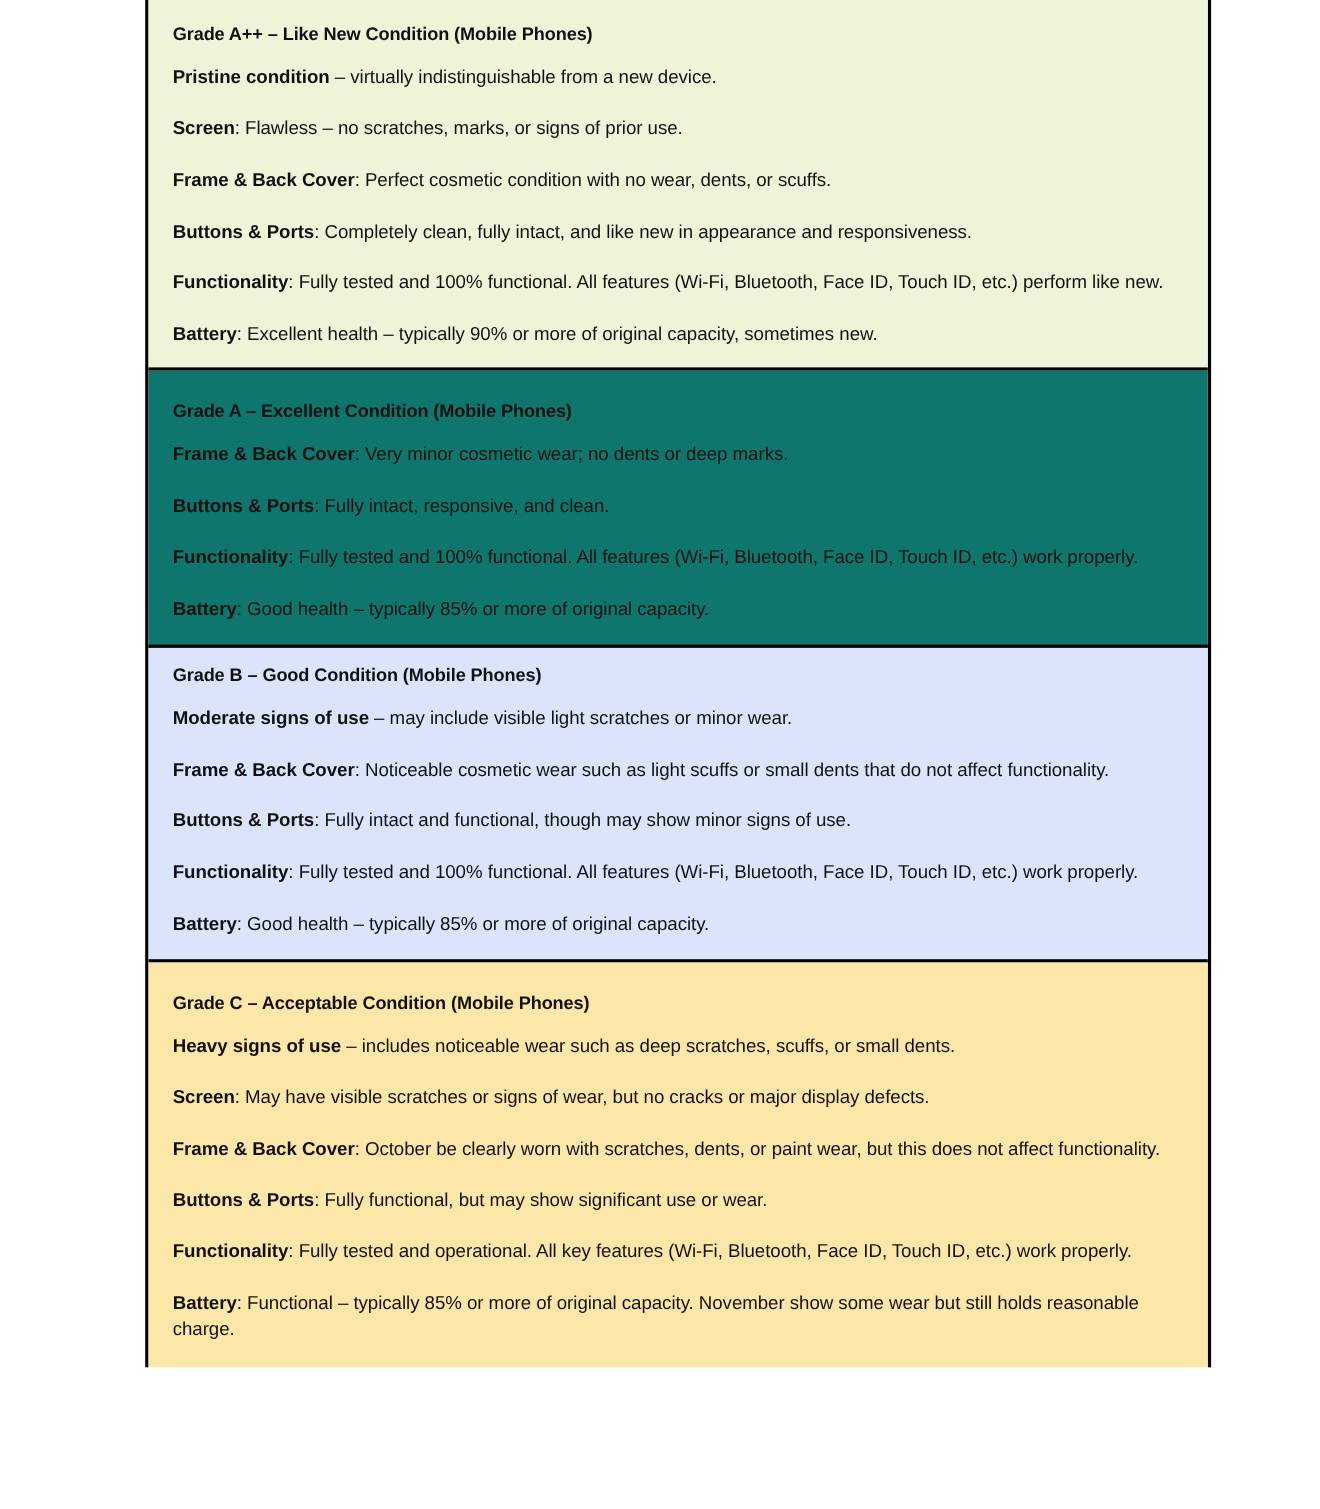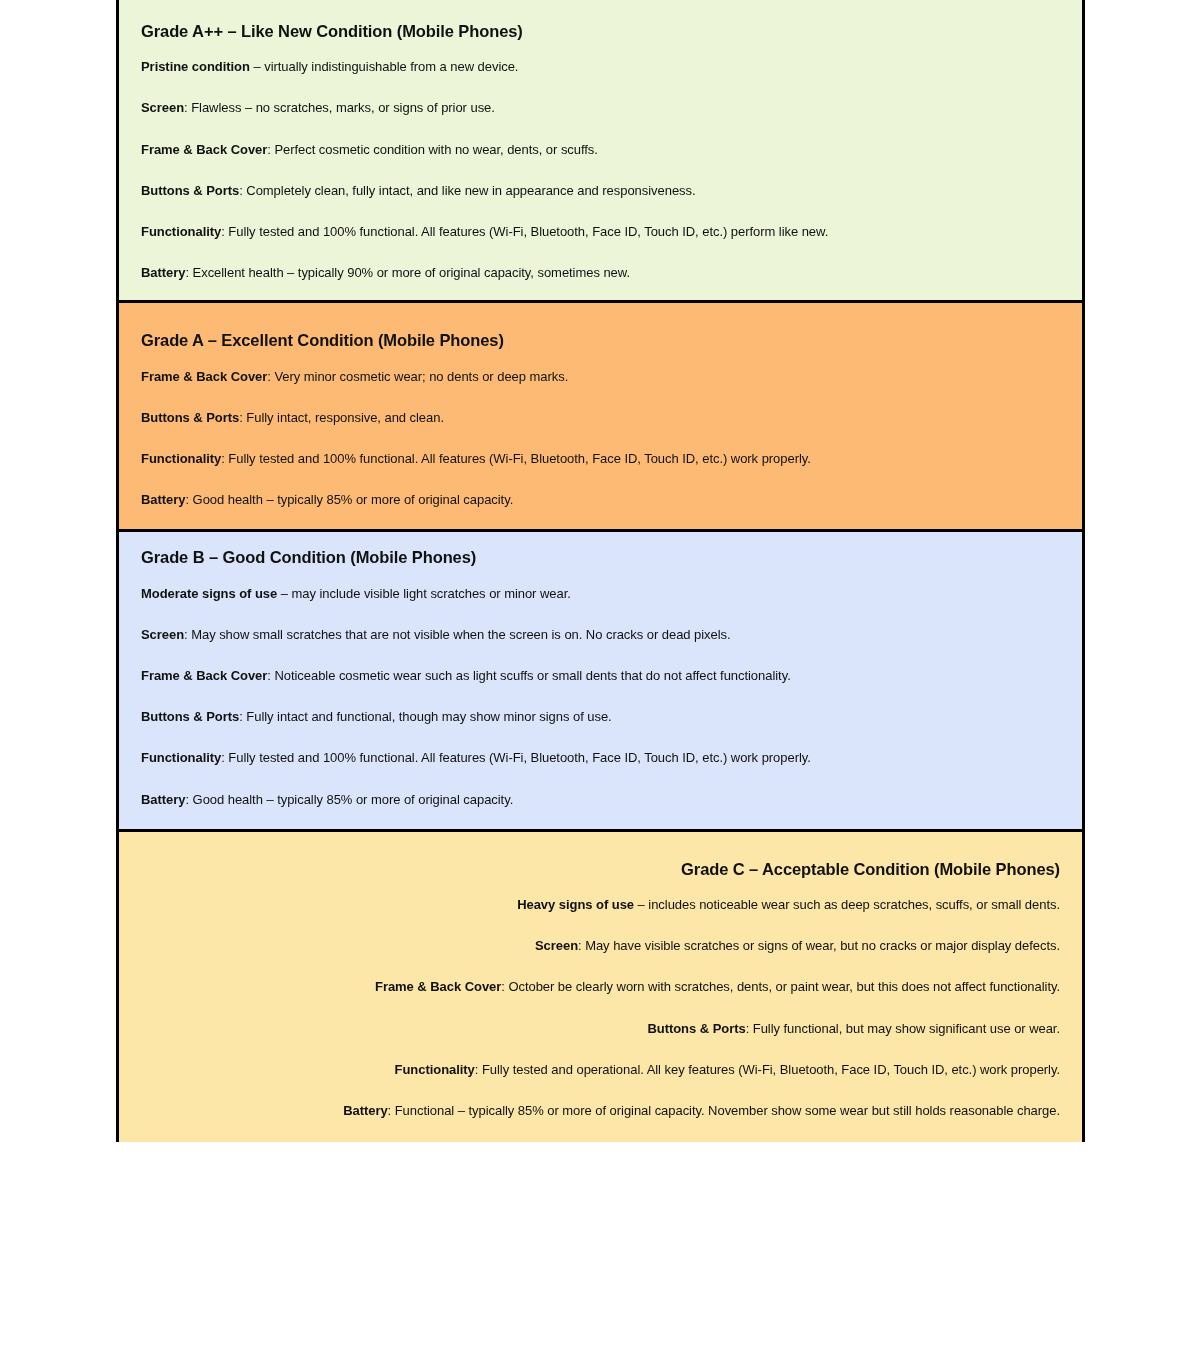--- a/index.html
+++ b/index.html
@@ -15,21 +15,21 @@
     overflow: hidden;
   }
   .page {
     position: relative;
     width: 1200px;
     height: 1372px;
     box-sizing: border-box;
   }
   .grades {
     position: absolute;
-    left: 116px;
+    left: 132px;
     top: 0px;
     width: 969px;
     border-left: 3px solid #000000;
     border-right: 3px solid #000000;
     box-sizing: border-box;
   }
   .grade-block {
     box-sizing: border-box;
     padding: 14px 22px 16px 22px;
     border-bottom: 3px solid #000000;
@@ -38,21 +38,21 @@
     border-bottom: none;
   }
   .grade-title {
     font-size: 16.5px;
     font-weight: bold;
     line-height: 1.35;
     margin: 8px 0 16px 0;
     letter-spacing: -0.1px;
   }
   .grade-line {
-    font-size: 13px;
+    font-size: 17px;
     line-height: 1.4;
     margin: 0 0 23px 0;
     letter-spacing: -0.05px;
   }
   .grade-line:last-child {
     margin-bottom: 4px;
   }
   .grade-line b {
     font-weight: bold;
   }
@@ -69,37 +69,36 @@
   <div class="grades" id="grades-container">
       <div class="grade-block block-0" style="background: rgb(237, 245, 216);">
         <div class="grade-title">Grade A++ – Like New Condition (Mobile Phones)</div>
         <div class="grade-line"><b>Pristine condition</b><span></span><span> – virtually indistinguishable from a new device.</span></div>
         <div class="grade-line"><b>Screen</b><span>:</span><span> Flawless – no scratches, marks, or signs of prior use.</span></div>
         <div class="grade-line"><b>Frame &amp; Back Cover</b><span>:</span><span> Perfect cosmetic condition with no wear, dents, or scuffs.</span></div>
         <div class="grade-line"><b>Buttons &amp; Ports</b><span>:</span><span> Completely clean, fully intact, and like new in appearance and responsiveness.</span></div>
         <div class="grade-line"><b>Functionality</b><span>:</span><span> Fully tested and 100% functional. All features (Wi-Fi, Bluetooth, Face ID, Touch ID, etc.) perform like new.</span></div>
         <div class="grade-line"><b>Battery</b><span>:</span><span> Excellent health – typically 90% or more of original capacity, sometimes new.</span></div>
       </div>
-      <div class="grade-block block-1" style="background: #fdba74;">
+      <div class="grade-block block-1" style="background: #0f766e;">
         <div class="grade-title">Grade A – Excellent Condition (Mobile Phones)</div>
         <div class="grade-line"><b>Frame &amp; Back Cover</b><span>:</span><span> Very minor cosmetic wear; no dents or deep marks.</span></div>
         <div class="grade-line"><b>Buttons &amp; Ports</b><span>:</span><span> Fully intact, responsive, and clean.</span></div>
         <div class="grade-line"><b>Functionality</b><span>:</span><span> Fully tested and 100% functional. All features (Wi-Fi, Bluetooth, Face ID, Touch ID, etc.) work properly.</span></div>
         <div class="grade-line"><b>Battery</b><span>:</span><span> Good health – typically 85% or more of original capacity.</span></div>
       </div>
       <div class="grade-block block-2" style="background: rgb(218, 229, 251);">
         <div class="grade-title">Grade B – Good Condition (Mobile Phones)</div>
         <div class="grade-line"><b>Moderate signs of use</b><span></span><span> – may include visible light scratches or minor wear.</span></div>
-        <div class="grade-line"><b>Screen</b><span>:</span><span> May show small scratches that are not visible when the screen is on. No cracks or dead pixels.</span></div>
         <div class="grade-line"><b>Frame &amp; Back Cover</b><span>:</span><span> Noticeable cosmetic wear such as light scuffs or small dents that do not affect functionality.</span></div>
         <div class="grade-line"><b>Buttons &amp; Ports</b><span>:</span><span> Fully intact and functional, though may show minor signs of use.</span></div>
         <div class="grade-line"><b>Functionality</b><span>:</span><span> Fully tested and 100% functional. All features (Wi-Fi, Bluetooth, Face ID, Touch ID, etc.) work properly.</span></div>
         <div class="grade-line"><b>Battery</b><span>:</span><span> Good health – typically 85% or more of original capacity.</span></div>
       </div>
-      <div class="grade-block block-3" style="background: rgb(252, 230, 168); text-align: right;">
+      <div class="grade-block block-3" style="background: rgb(252, 230, 168);">
         <div class="grade-title">Grade C – Acceptable Condition (Mobile Phones)</div>
         <div class="grade-line"><b>Heavy signs of use</b><span></span><span> – includes noticeable wear such as deep scratches, scuffs, or small dents.</span></div>
         <div class="grade-line"><b>Screen</b><span>:</span><span> May have visible scratches or signs of wear, but no cracks or major display defects.</span></div>
         <div class="grade-line"><b>Frame &amp; Back Cover</b><span>:</span><span> October be clearly worn with scratches, dents, or paint wear, but this does not affect functionality.</span></div>
         <div class="grade-line"><b>Buttons &amp; Ports</b><span>:</span><span> Fully functional, but may show significant use or wear.</span></div>
         <div class="grade-line"><b>Functionality</b><span>:</span><span> Fully tested and operational. All key features (Wi-Fi, Bluetooth, Face ID, Touch ID, etc.) work properly.</span></div>
         <div class="grade-line"><b>Battery</b><span>:</span><span> Functional – typically 85% or more of original capacity. November show some wear but still holds reasonable charge.</span></div>
       </div>
     </div>
 </div>

